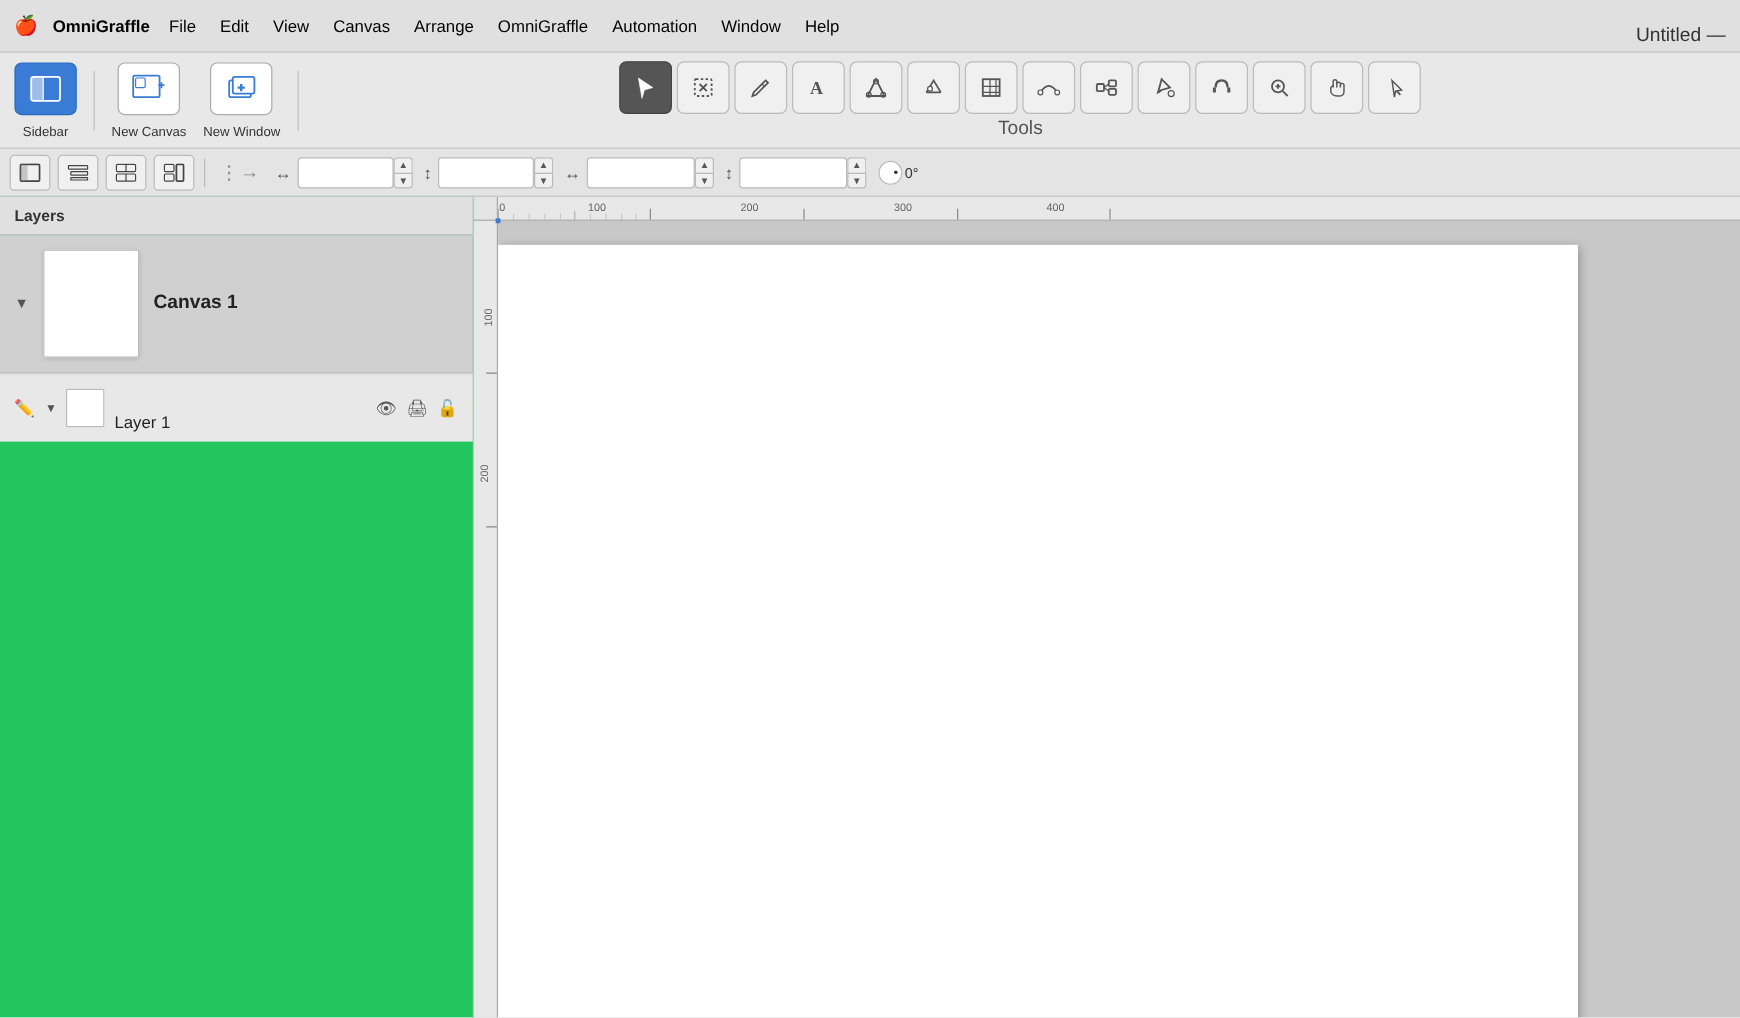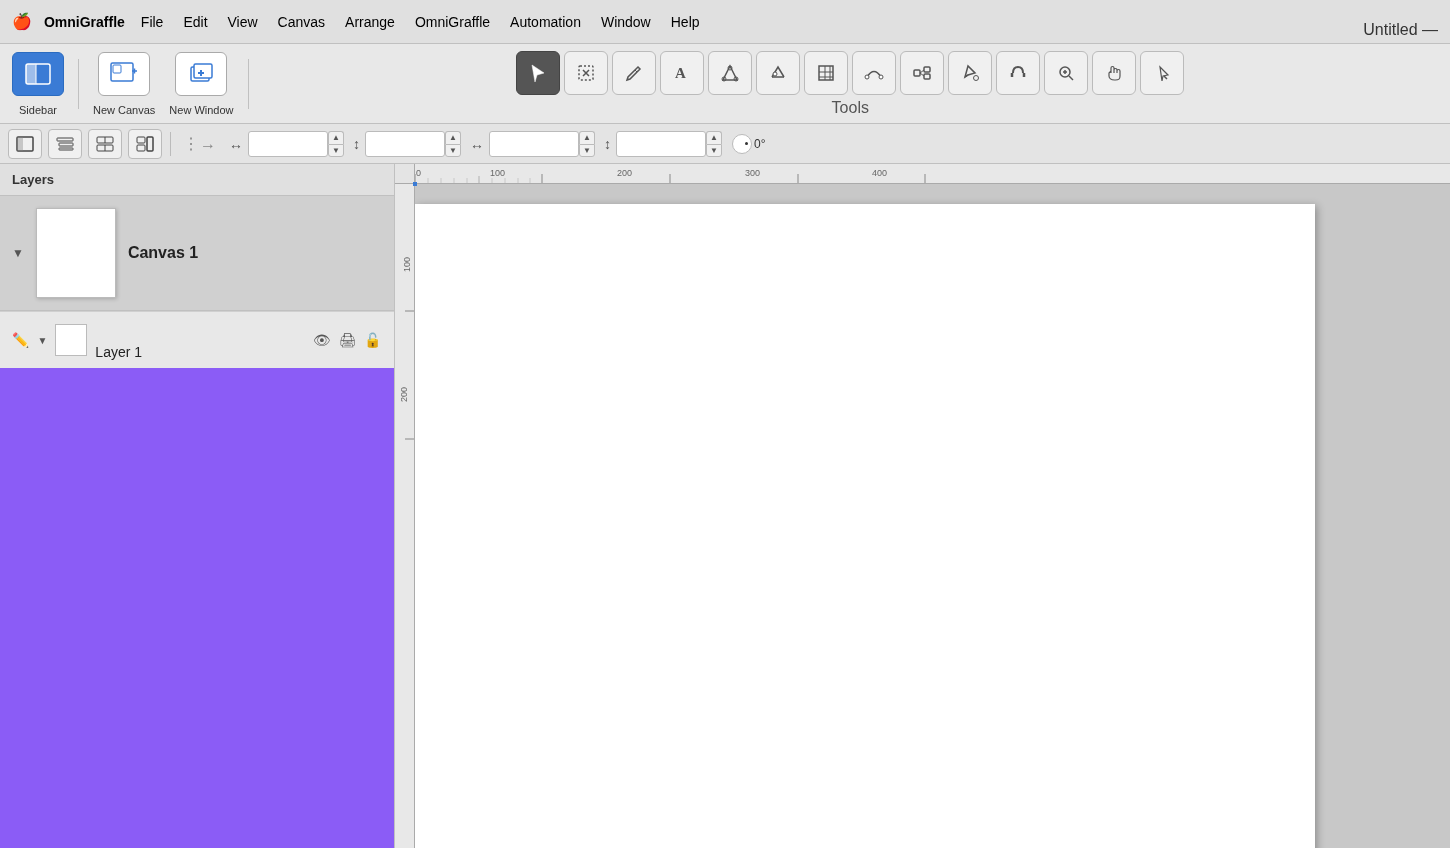--- a/index.html
+++ b/index.html
@@ -193,21 +193,21 @@
 
     
     .main-layout {
       display: flex;
       height: calc(848px - 44px - 80px - 40px);
     }
 
     
     .sidebar {
       width: 395px;
-      background: #8b5cf6;
+      background: #22c55e;
       border-right: 1px solid #c0c0c0;
       display: flex;
       flex-direction: column;
     }
     .sidebar-header {
       padding: 8px 12px;
       font-size: 13px;
       font-weight: 600;
       color: #333;
       background: #e0e0e0;

